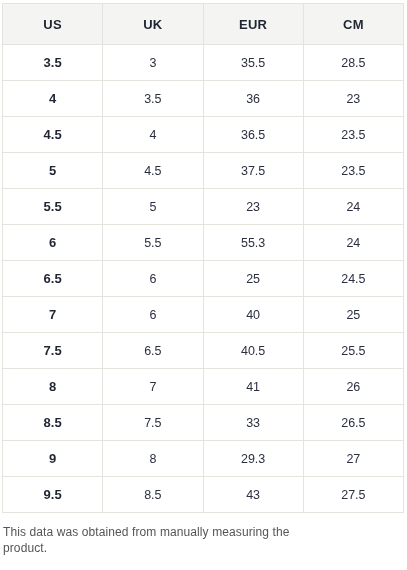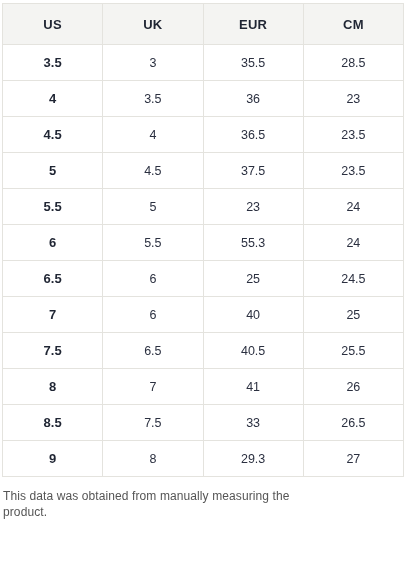--- a/index.html
+++ b/index.html
@@ -159,18 +159,24 @@
         <td>7.5</td>
         <td>33</td>
         <td>26.5</td>
       </tr>
       <tr>
         <td class="col-us">9</td>
         <td>8</td>
         <td>29.3</td>
         <td>27</td>
       </tr>
+      <tr>
+        <td class="col-us">9.5</td>
+        <td>8.5</td>
+        <td>43</td>
+        <td>27.5</td>
+      </tr>
     </tbody>
   </table>
 
   <p class="chart-note">This data was obtained from manually measuring the product.</p>
 
 </div>
 
 </body></html>

